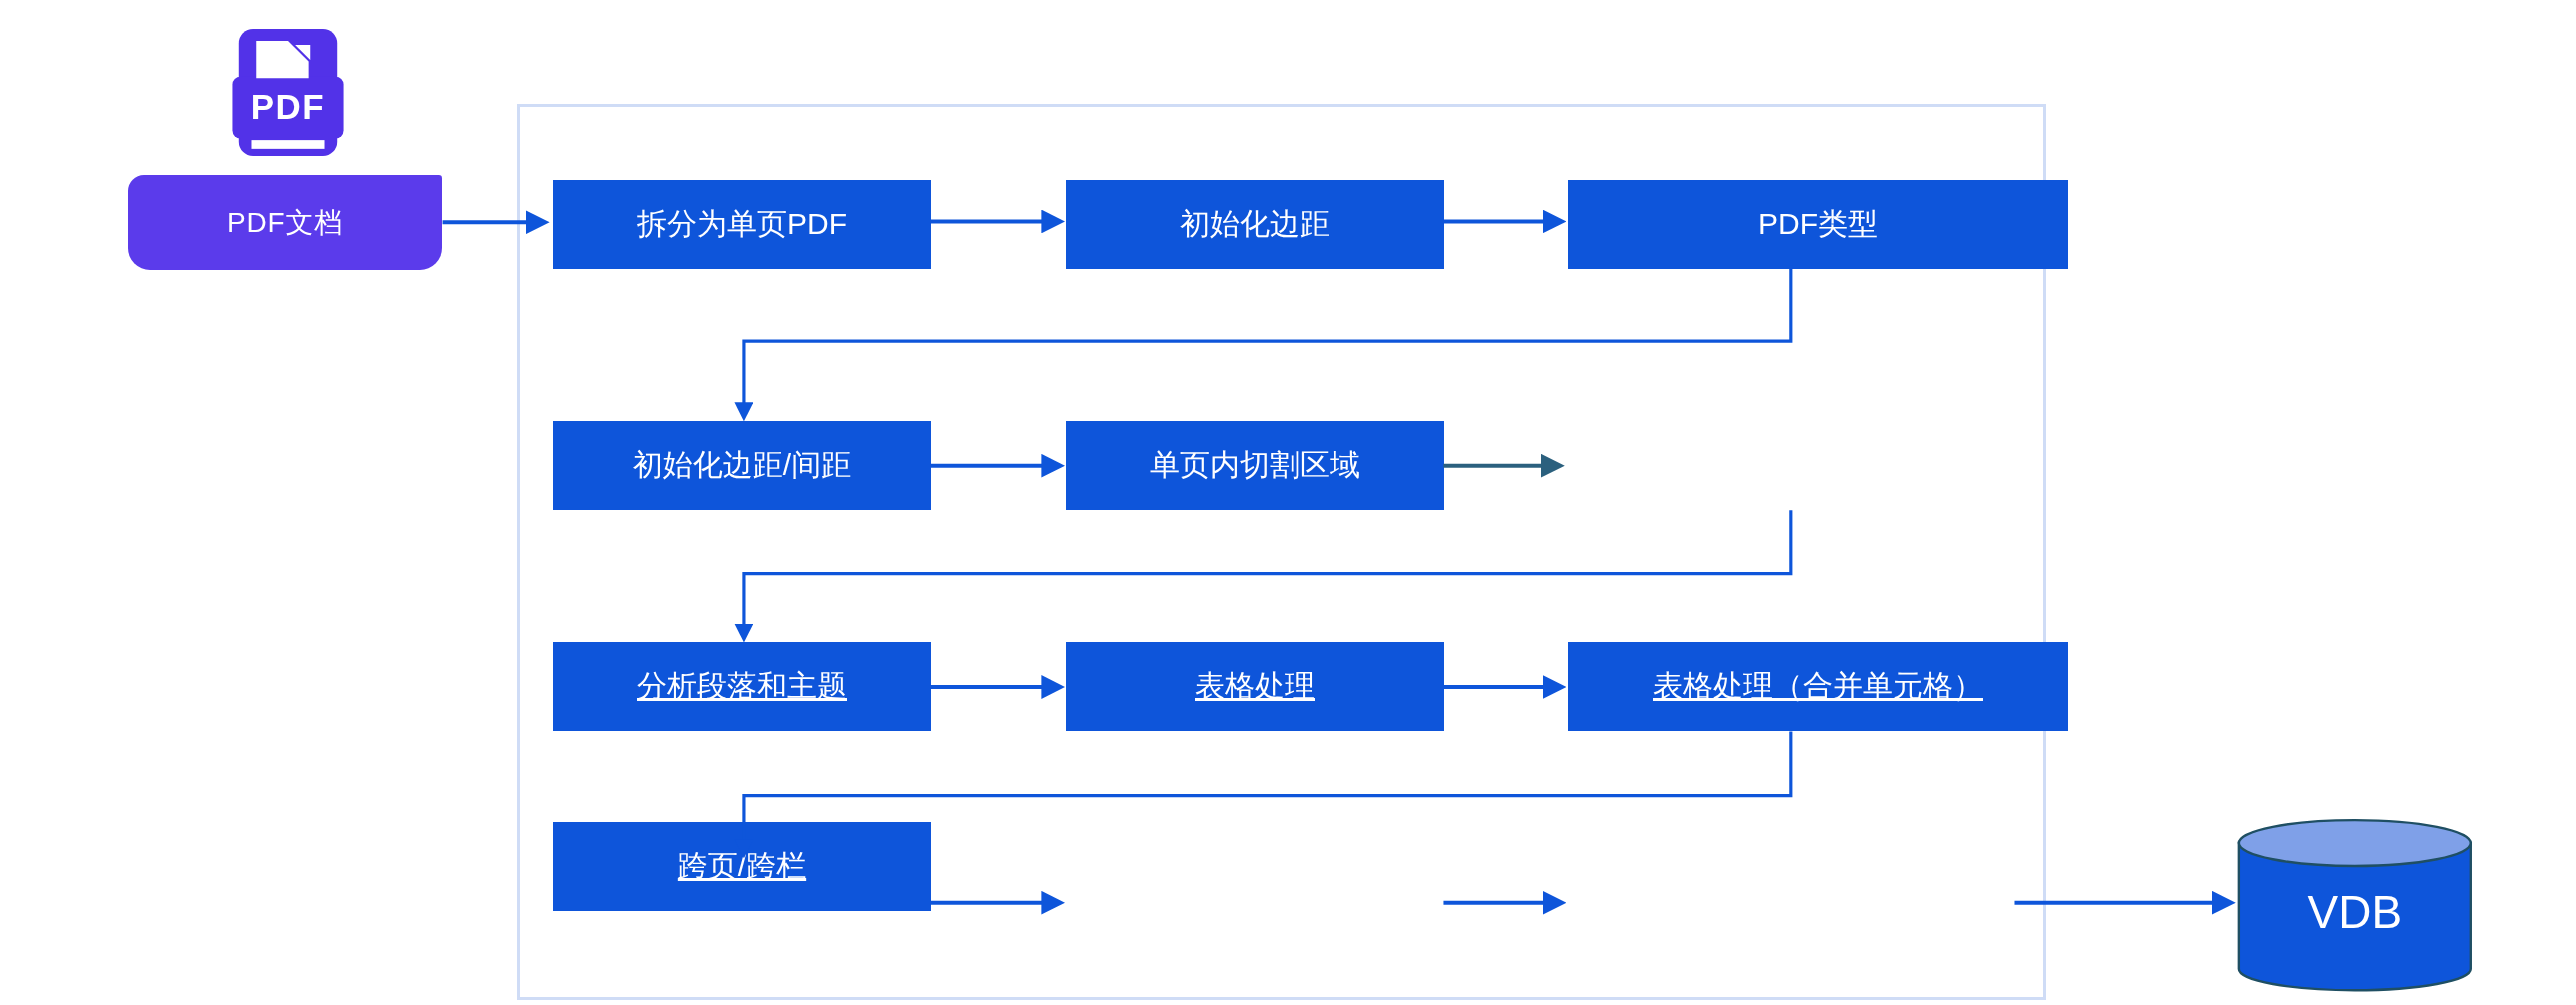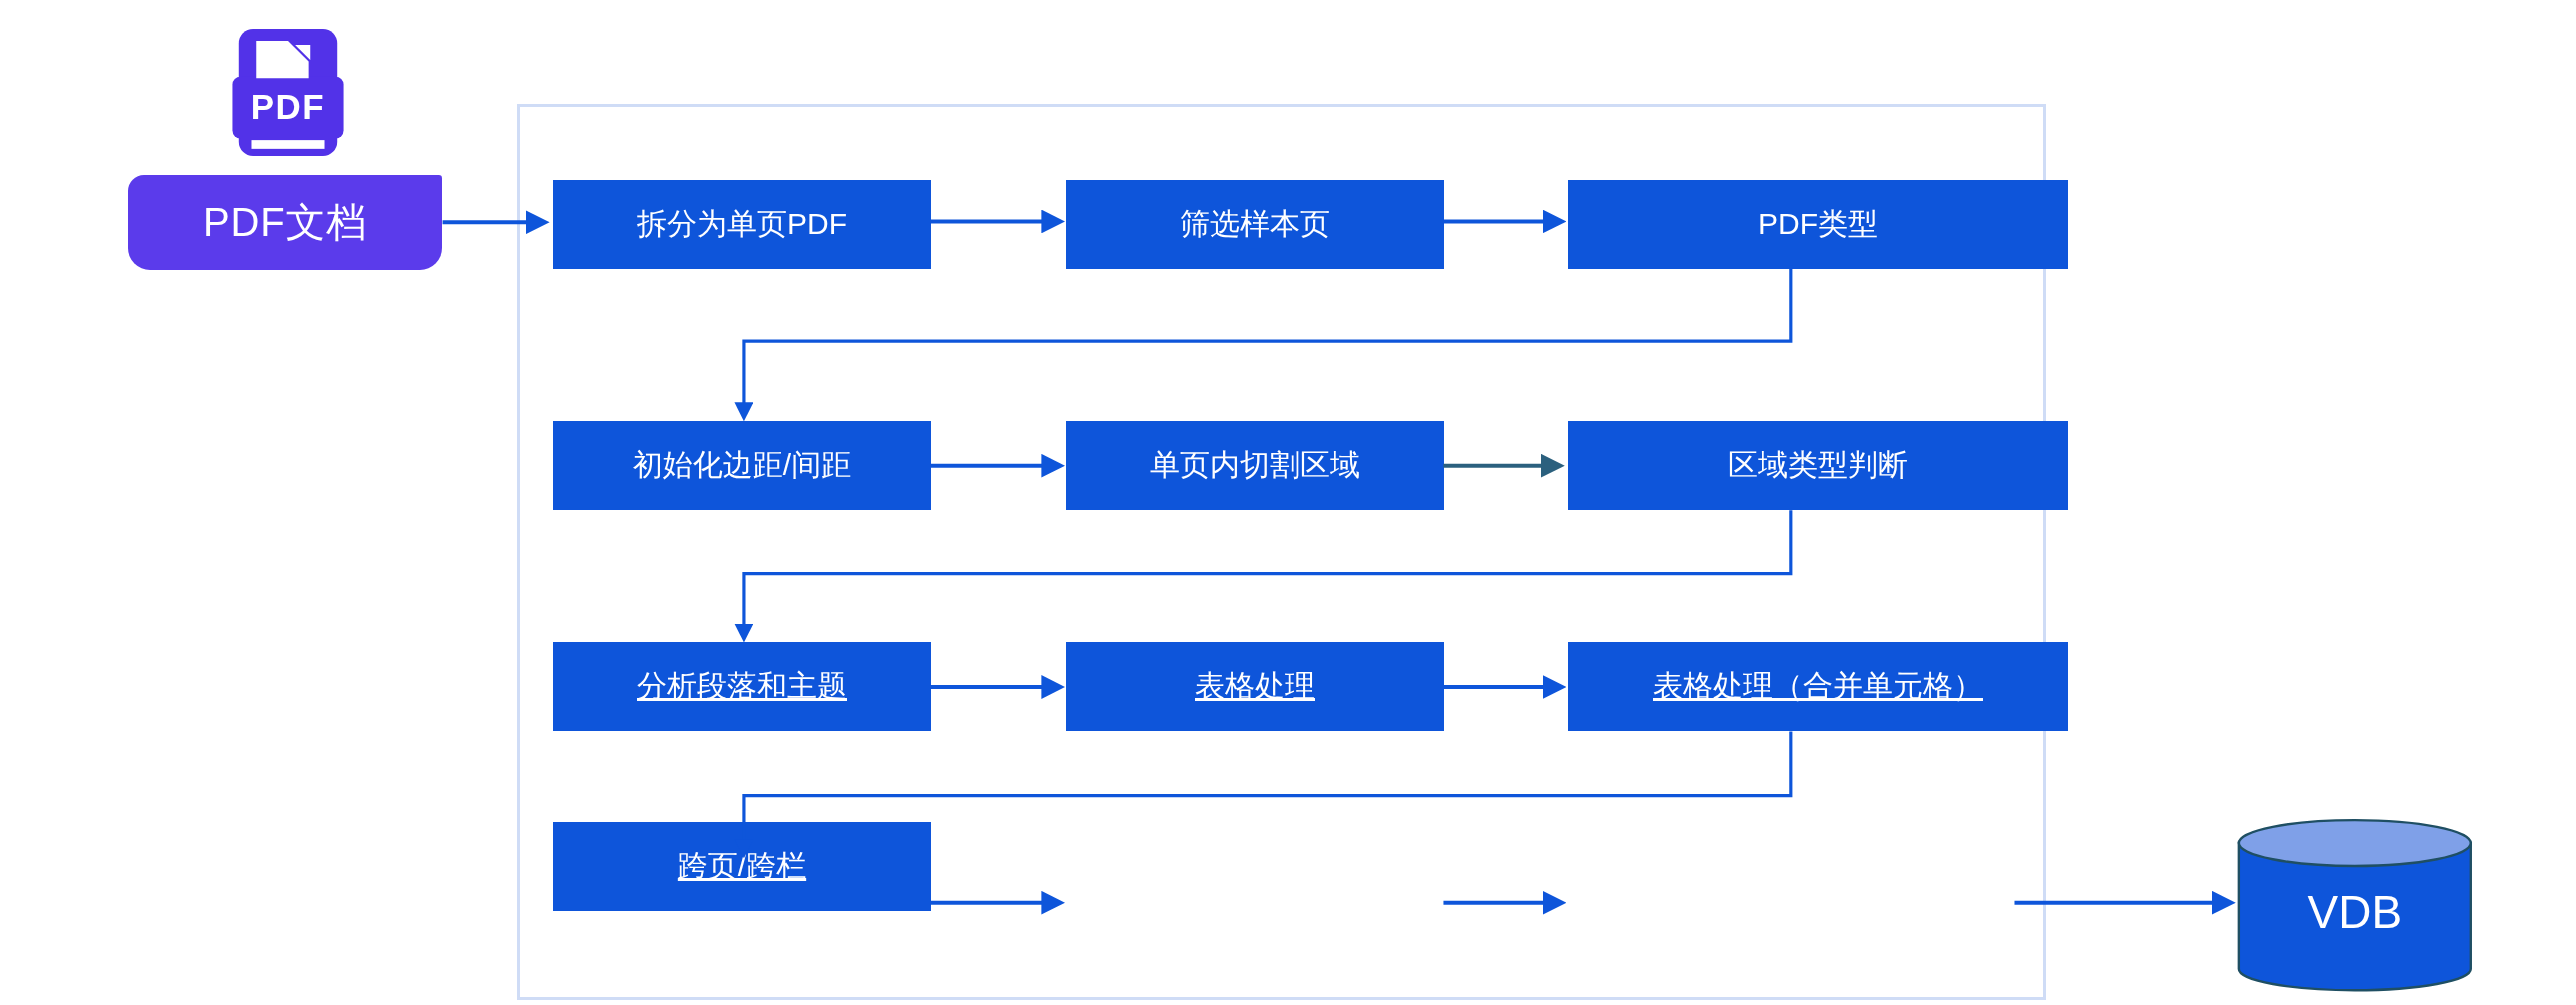--- a/index.html
+++ b/index.html
@@ -12,21 +12,21 @@
 
   
   .pdf-icon { position: absolute; left: 230px; top: 28.6px; width: 116px; height: 127px; }
 
   
   .source-node {
     position: absolute; left: 128px; top: 175px; width: 314px; height: 95px;
     background: #5B3BEB; color: #ffffff;
     border-radius: 16px 3.2px 22px 22px;
     display: flex; align-items: center; justify-content: center;
-    font-size: 40px; letter-spacing: 0.8px;
+    font-size: 28px; letter-spacing: 0.8px;
   }
 
   
   .frame {
     position: absolute; left: 517px; top: 104px; width: 1529px; height: 896px;
     border: 3.2px solid #CFDCF6; background: #ffffff; box-sizing: border-box;
   }
 
   
   .flow-node {
@@ -69,26 +69,25 @@
     <path d="M79 20 L98 39 L98 20 Z" fill="#ffffff"></path>
     <text class="pdf-icon-text" x="70" y="114" text-anchor="middle">PDF</text>
     <rect x="24" y="140" width="92" height="11" fill="#ffffff"></rect>
   </svg>
 
   <div class="source-node">PDF文档</div>
 
   <div class="frame"></div>
 
   <div class="flow-node r1 c1">拆分为单页PDF</div>
-  <div class="flow-node r1 c2">筛选样本页</div>
+  <div class="flow-node r1 c2">初始化边距</div>
   <div class="flow-node r1 c3">PDF类型</div>
 
   <div class="flow-node r2 c1">初始化边距/间距</div>
   <div class="flow-node r2 c2">单页内切割区域</div>
-  <div class="flow-node r2 c3">区域类型判断</div>
 
   <div class="flow-node r3 c1">分析段落和主题</div>
   <div class="flow-node r3 c2">表格处理</div>
   <div class="flow-node r3 c3">表格处理（合并单元格）</div>
 
   <div class="flow-node r4 c1">跨页/跨栏</div>
 
   <svg class="arrows-layer" width="2576" height="1006" viewBox="0 0 3248 1268" aria-hidden="true">
     <defs>
       <marker id="mblue" viewBox="0 0 10 10" refX="5" refY="5" markerWidth="6" markerHeight="6" orient="auto-start-reverse">

